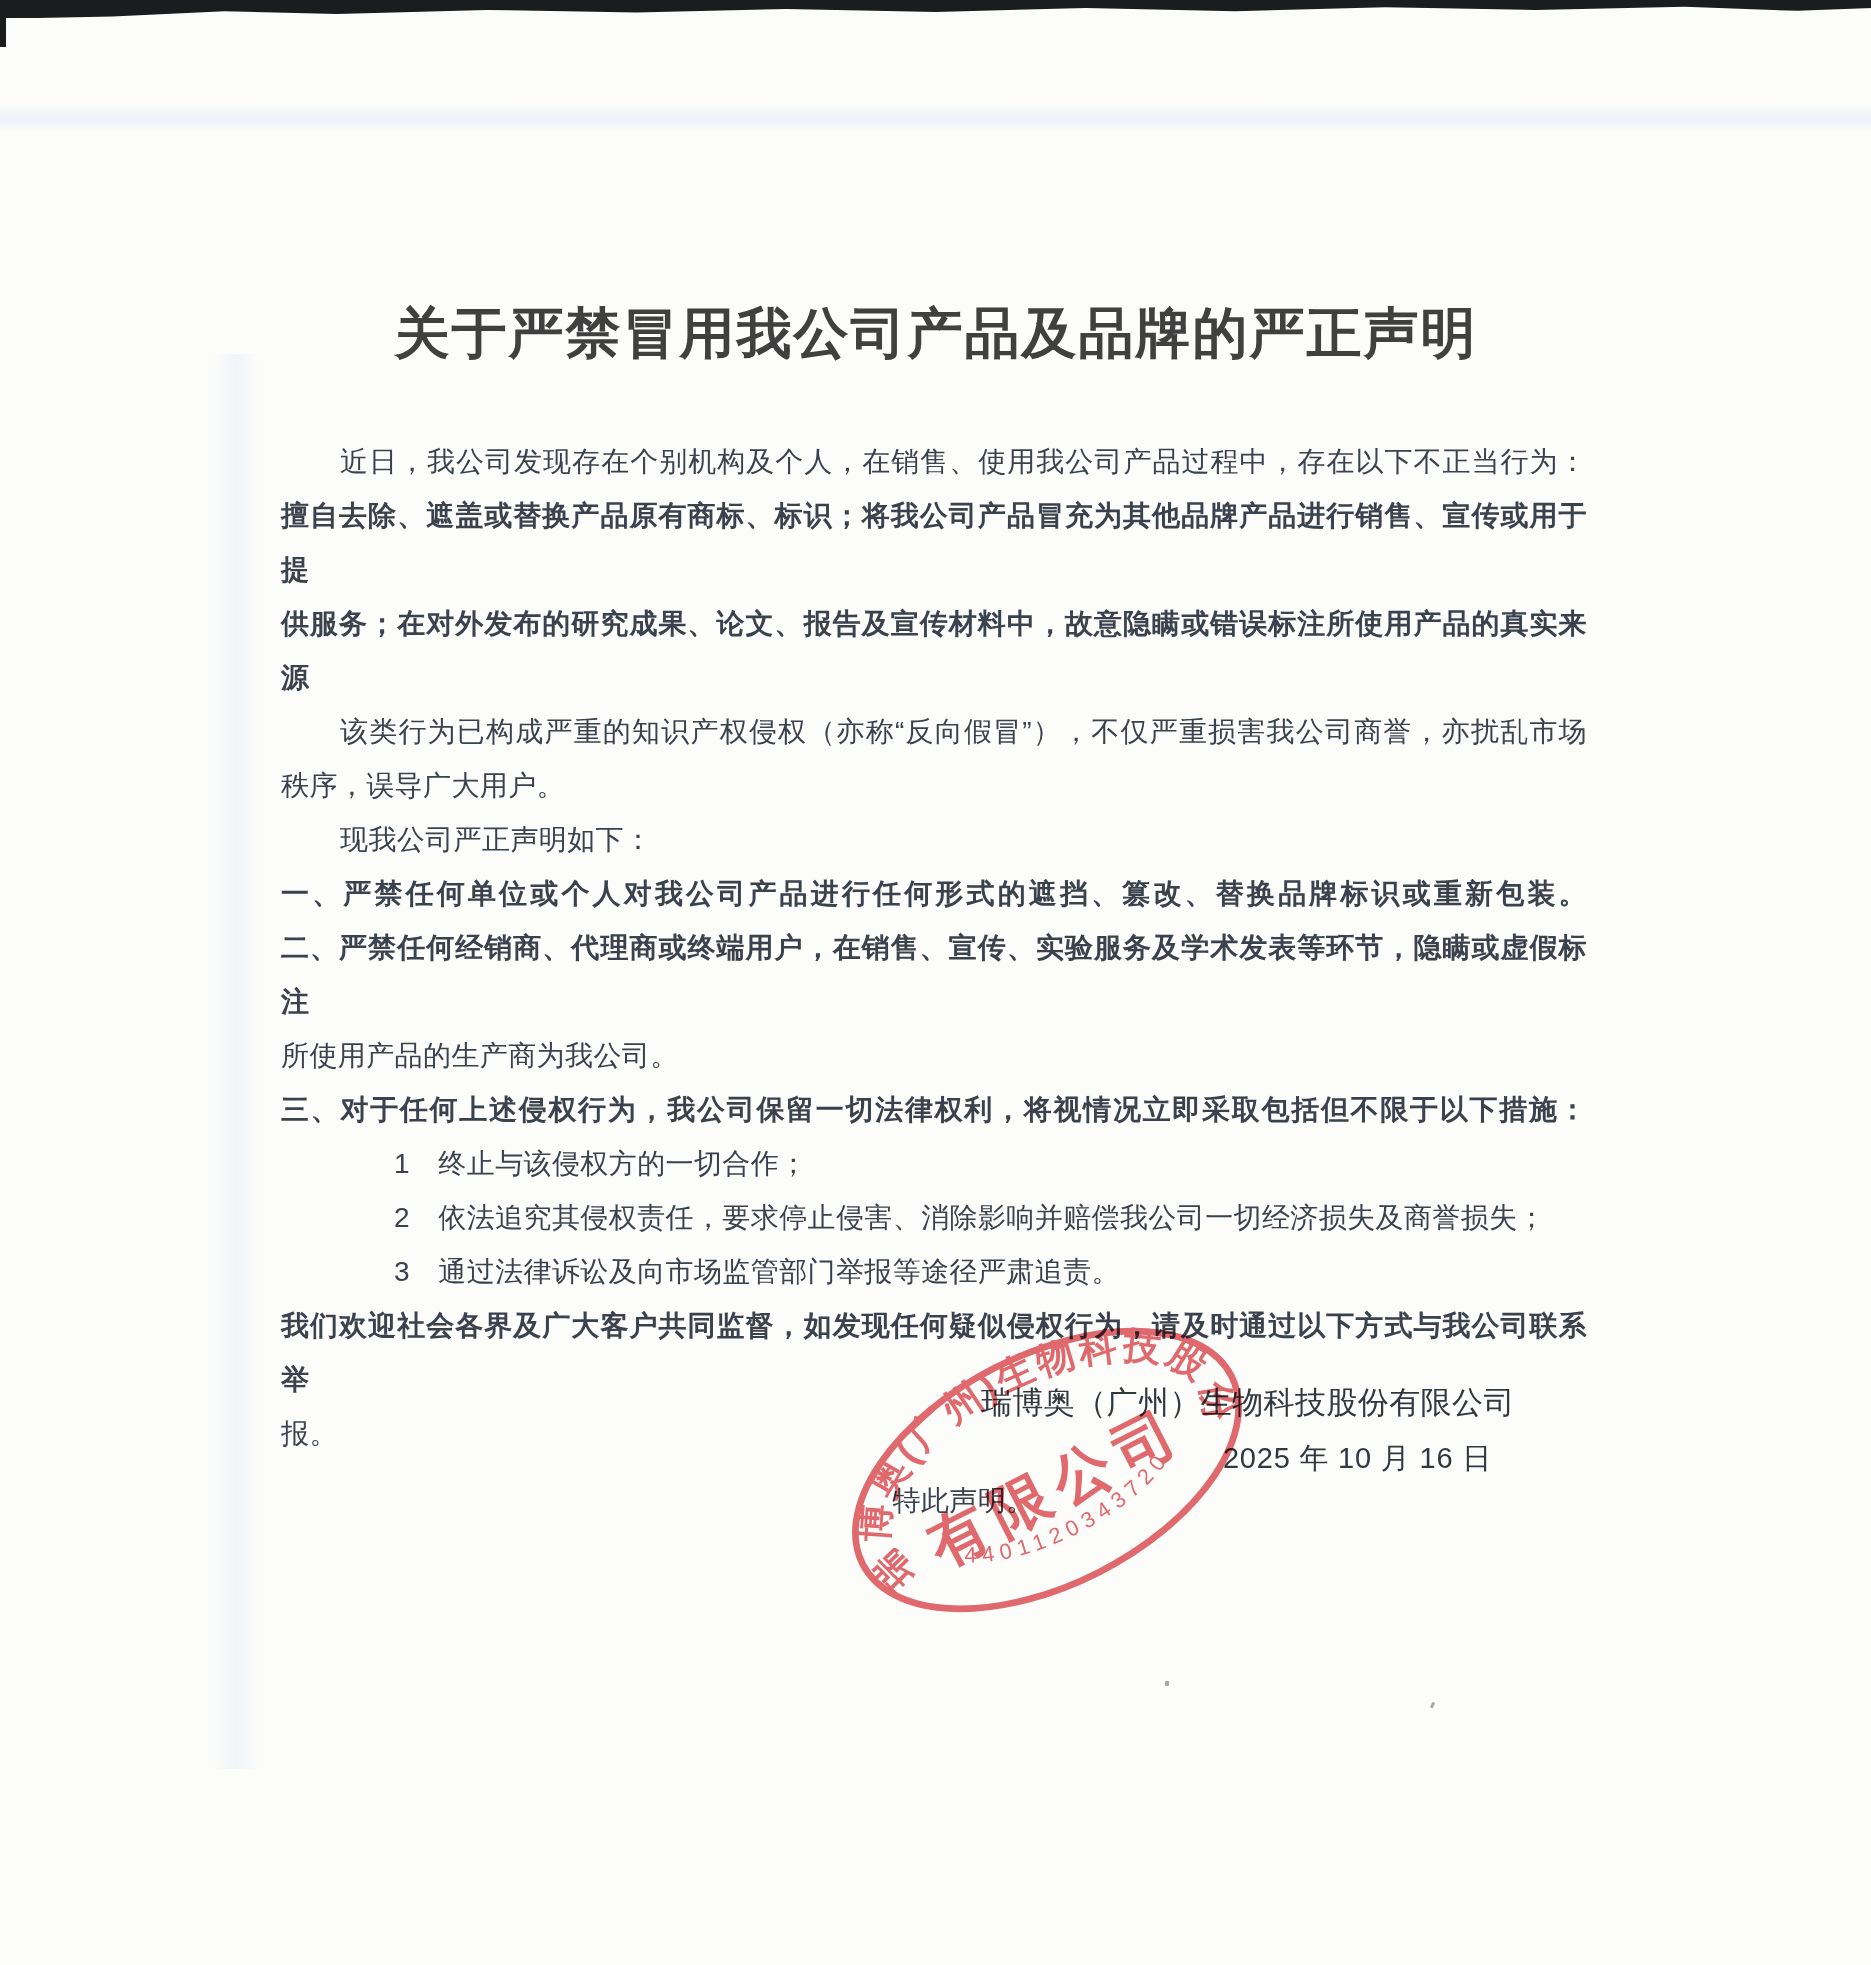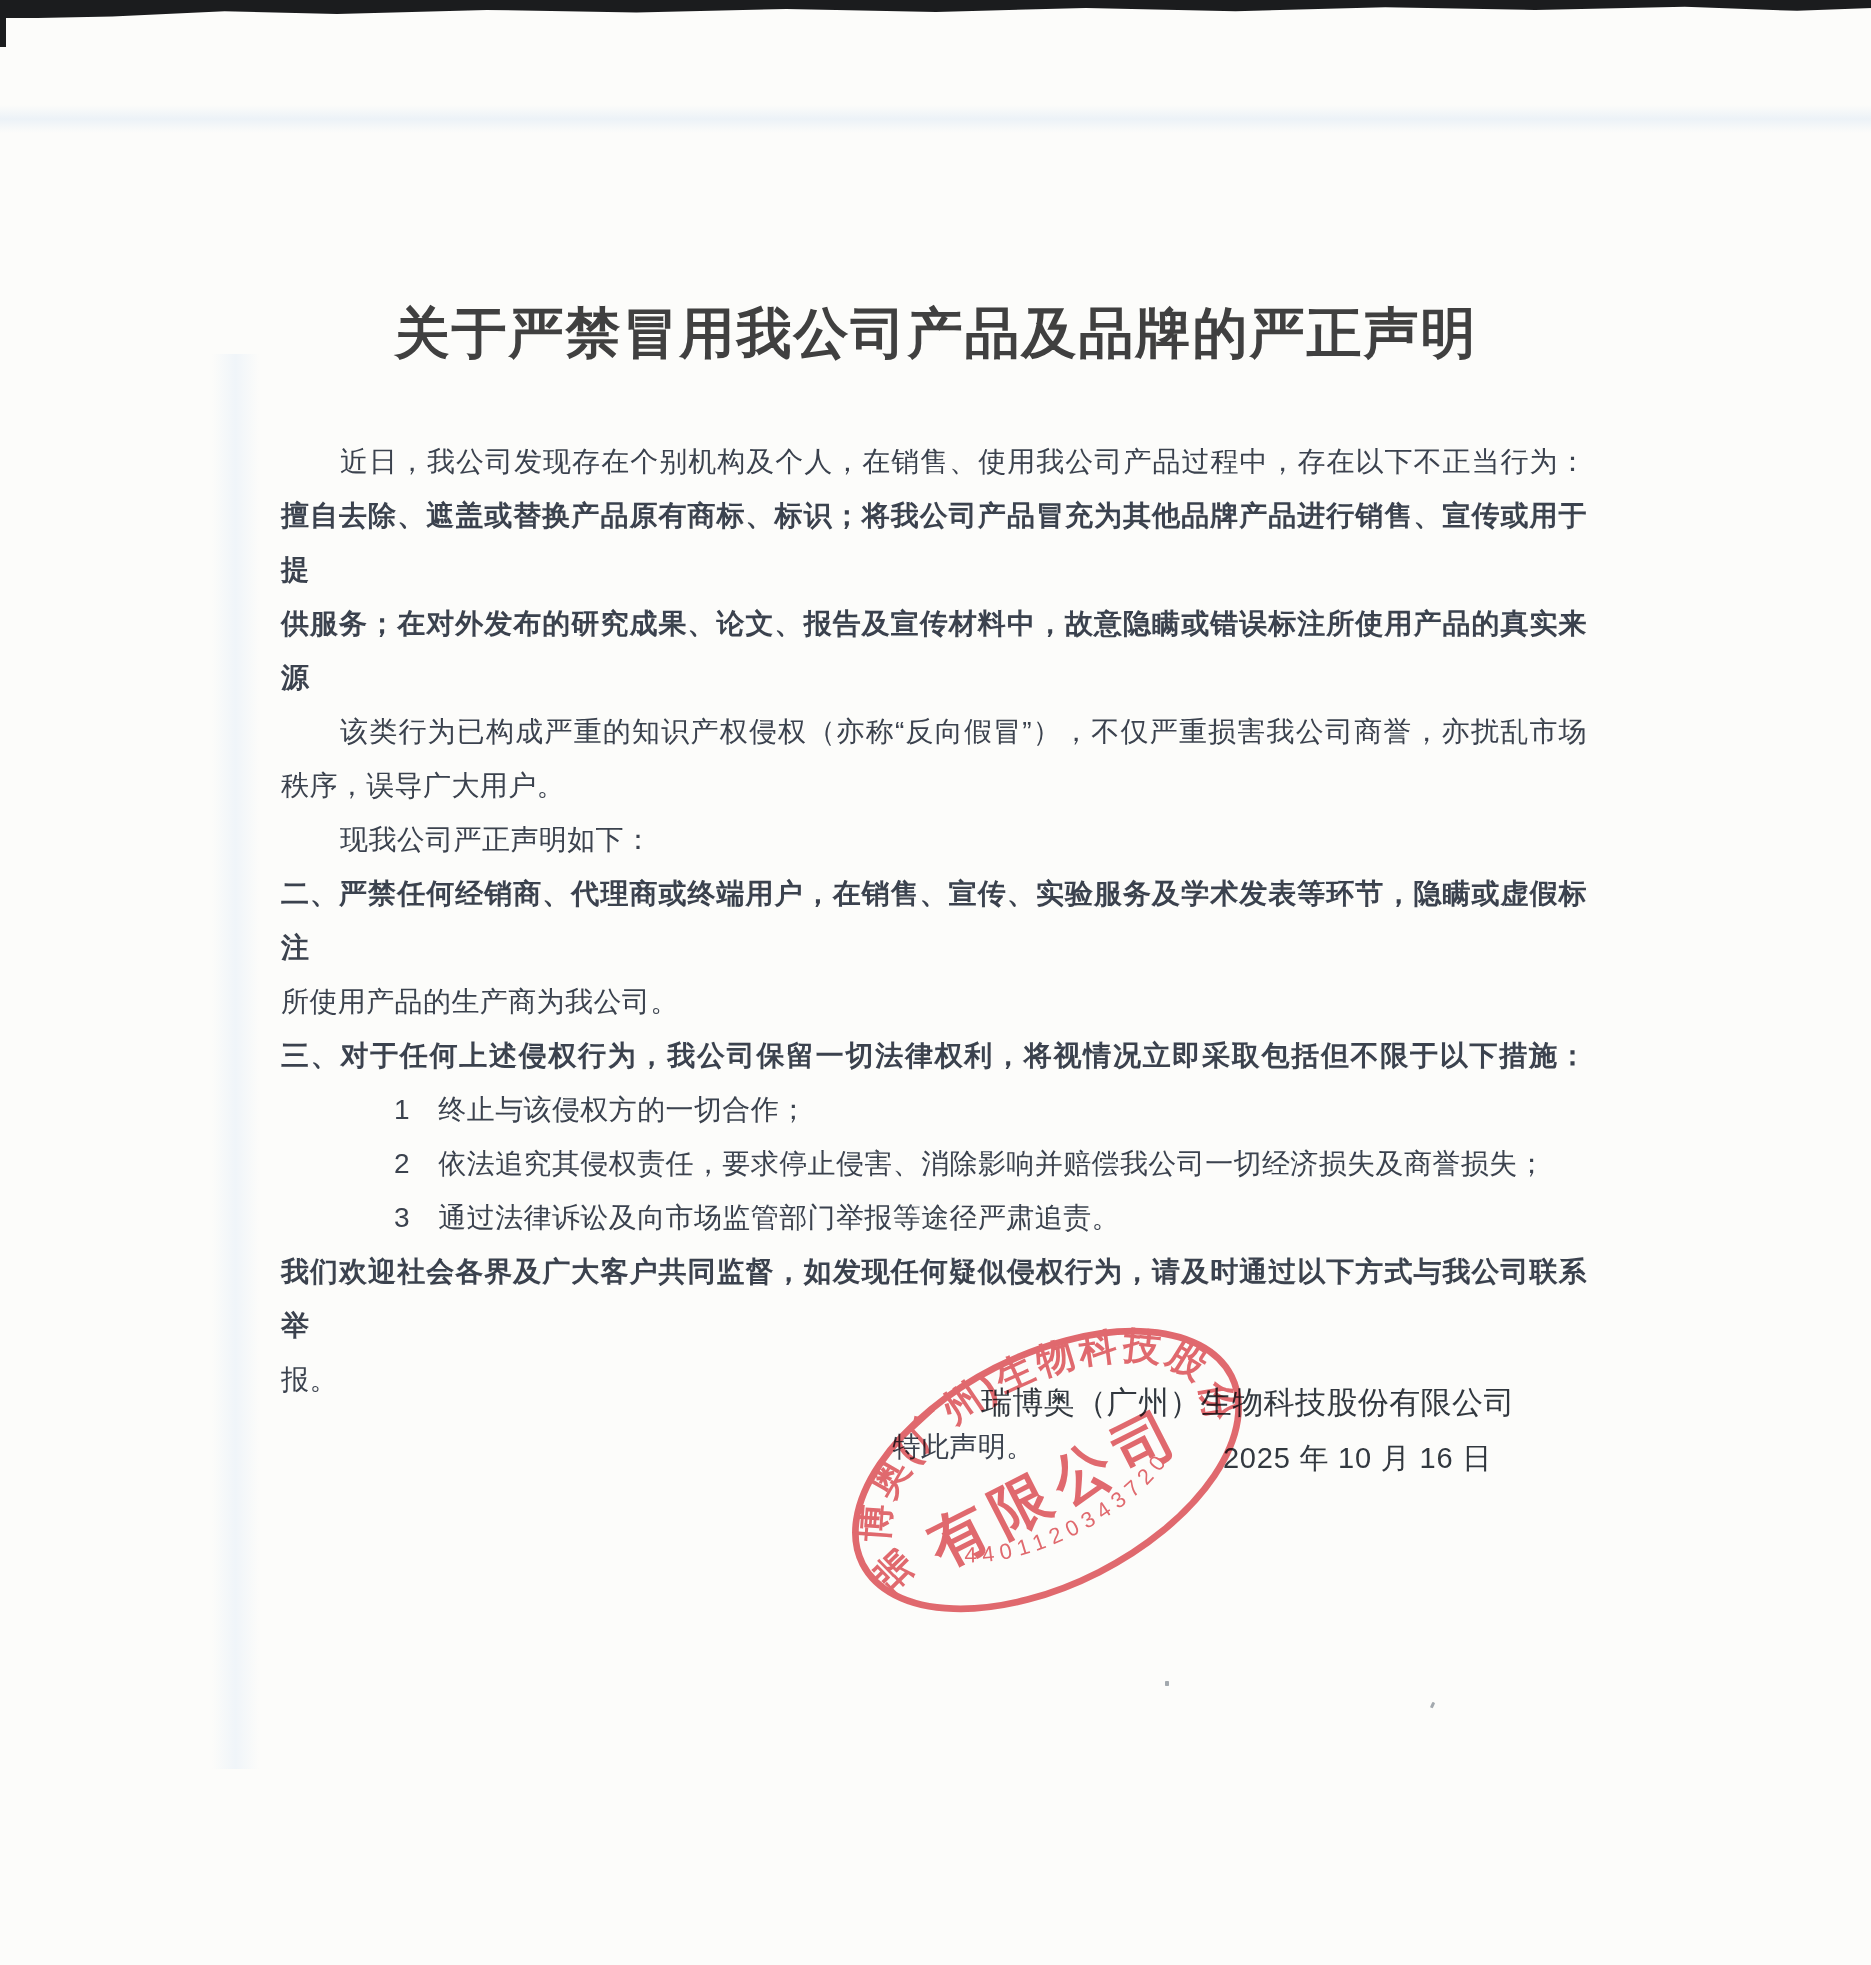--- a/index.html
+++ b/index.html
@@ -81,20 +81,21 @@
 
   <h1 class="title">关于严禁冒用我公司产品及品牌的严正声明</h1>
 
   <div class="body-col">
       <div class="line indent-justify">近日，我公司发现存在个别机构及个人，在销售、使用我公司产品过程中，存在以下不正当行为：</div>
       <div class="line justify">擅自去除、遮盖或替换产品原有商标、标识；将我公司产品冒充为其他品牌产品进行销售、宣传或用于提</div>
       <div class="line justify">供服务；在对外发布的研究成果、论文、报告及宣传材料中，故意隐瞒或错误标注所使用产品的真实来源</div>
       <div class="line indent-justify">该类行为已构成严重的知识产权侵权（亦称“反向假冒”），不仅严重损害我公司商誉，亦扰乱市场</div>
       <div class="line plain">秩序，误导广大用户。</div>
       <div class="line indent">现我公司严正声明如下：</div>
+      <div class="line justify">一、严禁任何单位或个人对我公司产品进行任何形式的遮挡、篡改、替换品牌标识或重新包装。</div>
       <div class="line justify">二、严禁任何经销商、代理商或终端用户，在销售、宣传、实验服务及学术发表等环节，隐瞒或虚假标注</div>
       <div class="line plain">所使用产品的生产商为我公司。</div>
       <div class="line justify">三、对于任何上述侵权行为，我公司保留一切法律权利，将视情况立即采取包括但不限于以下措施：</div>
       <div class="line sub">1　终止与该侵权方的一切合作；</div>
       <div class="line sub">2　依法追究其侵权责任，要求停止侵害、消除影响并赔偿我公司一切经济损失及商誉损失；</div>
       <div class="line sub">3　通过法律诉讼及向市场监管部门举报等途径严肃追责。</div>
       <div class="line justify">我们欢迎社会各界及广大客户共同监督，如发现任何疑似侵权行为，请及时通过以下方式与我公司联系举</div>
       <div class="line plain">报。</div>
       <div class="line indent gap-top">特此声明。</div>
     </div>

